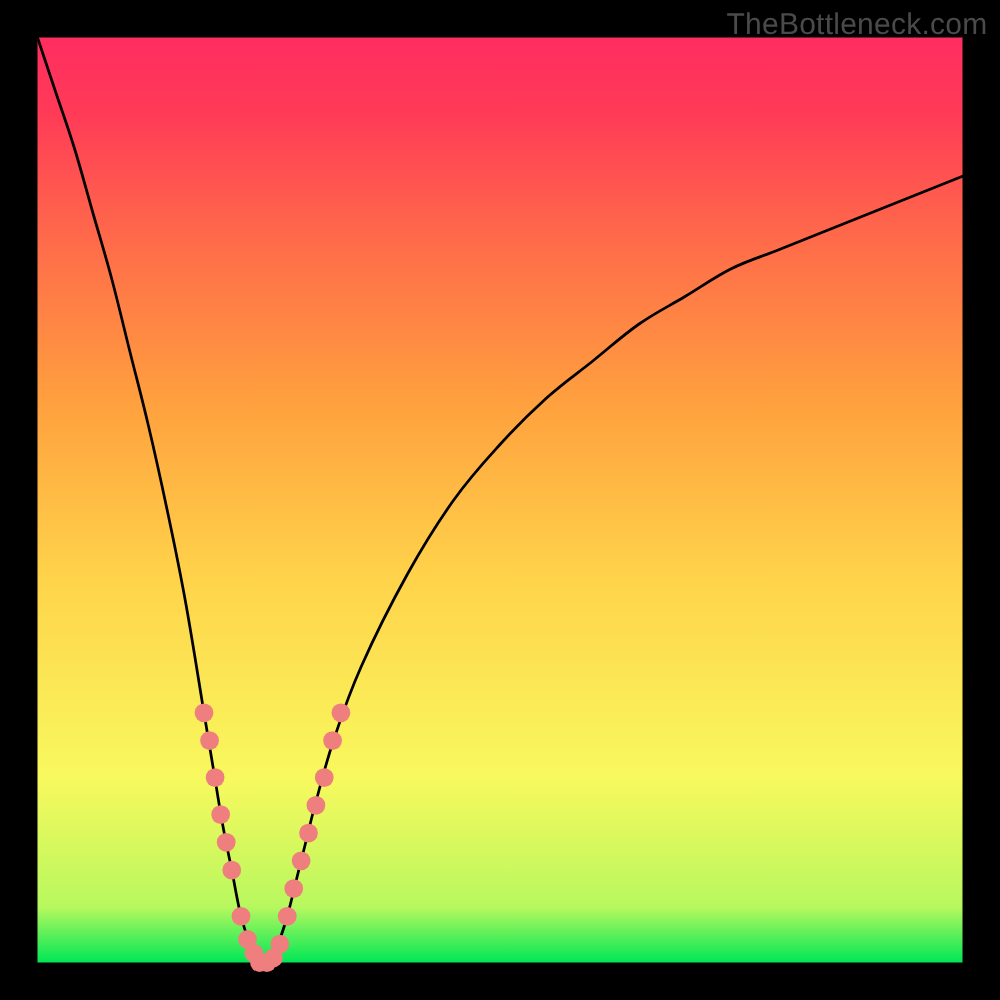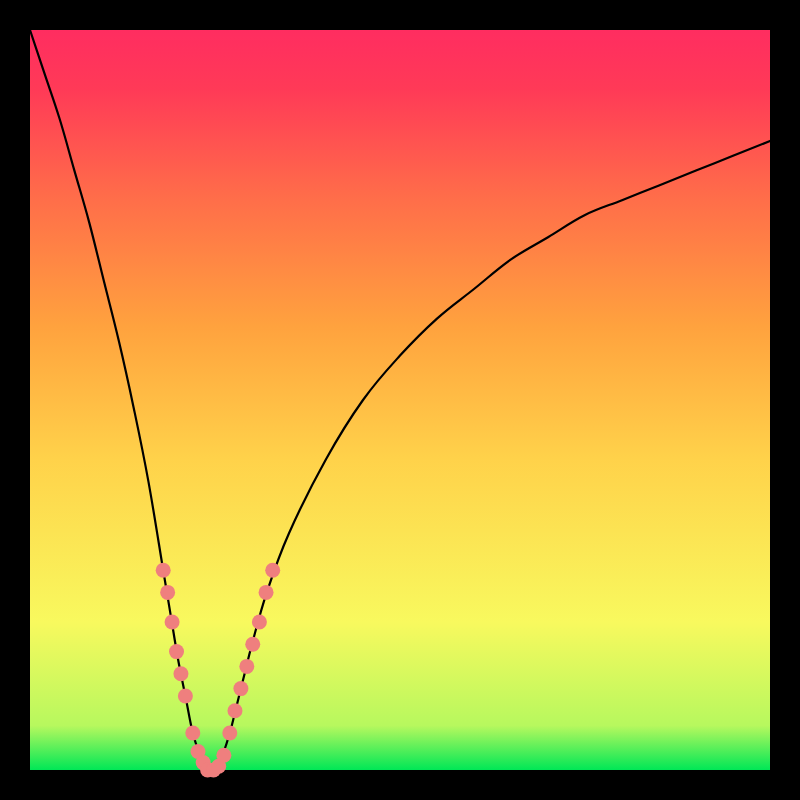--- a/index.html
+++ b/index.html
@@ -54,20 +54,21 @@
     top: 0;
     width: 740px;
     height: 740px;
     overflow: visible;
   }
 </style>
 </head>
 <body>
 
 <div class="frame">
+  <div class="watermark">TheBottleneck.com</div>
 
   <div class="plot-area">
     <svg class="curve" viewBox="0 0 740 740">
       <path id="curve-path" fill="none" stroke-width="2.2" stroke-linecap="round" stroke="#000000" d="M 0.00 0.00 C 2.71 8.14, 9.37 28.12, 14.80 44.40 C 20.23 60.68, 24.17 71.16, 29.60 88.80 C 35.03 106.44, 38.97 121.61, 44.40 140.60 C 49.83 159.59, 53.77 172.05, 59.20 192.40 C 64.63 212.75, 68.57 229.89, 74.00 251.60 C 79.43 273.31, 83.37 287.74, 88.80 310.80 C 94.23 333.86, 98.17 351.62, 103.60 377.40 C 109.03 403.18, 112.97 421.55, 118.40 451.40 C 123.83 481.25, 129.13 515.78, 133.20 540.20 C 137.27 564.62, 137.89 568.32, 140.60 584.60 C 143.31 600.88, 145.29 614.08, 148.00 629.00 C 150.71 643.92, 152.69 652.43, 155.40 666.00 C 158.11 679.57, 160.09 692.15, 162.80 703.00 C 165.51 713.85, 167.49 718.42, 170.20 725.20 C 172.91 731.98, 174.89 737.29, 177.60 740.00 C 180.31 742.71, 182.29 742.71, 185.00 740.00 C 187.71 737.29, 189.69 731.98, 192.40 725.20 C 195.11 718.42, 197.09 712.50, 199.80 703.00 C 202.51 693.50, 204.49 684.25, 207.20 673.40 C 209.91 662.55, 211.89 654.65, 214.60 643.80 C 217.31 632.95, 217.93 629.12, 222.00 614.20 C 226.07 599.28, 230.02 582.75, 236.80 562.40 C 243.58 542.05, 248.15 527.62, 259.00 503.20 C 269.85 478.78, 282.43 453.62, 296.00 429.20 C 309.57 404.78, 319.43 388.99, 333.00 370.00 C 346.57 351.01, 356.43 340.52, 370.00 325.60 C 383.57 310.68, 393.43 300.81, 407.00 288.60 C 420.57 276.39, 430.43 269.85, 444.00 259.00 C 457.57 248.15, 467.43 238.90, 481.00 229.40 C 494.57 219.90, 504.43 215.34, 518.00 207.20 C 531.57 199.06, 541.43 191.78, 555.00 185.00 C 568.57 178.22, 578.43 175.63, 592.00 170.20 C 605.57 164.77, 615.43 160.83, 629.00 155.40 C 642.57 149.97, 652.43 146.03, 666.00 140.60 C 679.57 135.17, 689.43 131.23, 703.00 125.80 C 716.57 120.37, 733.22 113.71, 740.00 111.00"></path>
       <g id="markers">
           <circle cx="133.20" cy="540.20" r="7.5" fill="#ef7f7e" stroke="#ef7f7e" stroke-width="0"></circle>
           <circle cx="137.64" cy="562.40" r="7.5" fill="#ef7f7e" stroke="#ef7f7e" stroke-width="0"></circle>
           <circle cx="142.08" cy="592.00" r="7.5" fill="#ef7f7e" stroke="#ef7f7e" stroke-width="0"></circle>
           <circle cx="146.52" cy="621.60" r="7.5" fill="#ef7f7e" stroke="#ef7f7e" stroke-width="0"></circle>
           <circle cx="150.96" cy="643.80" r="7.5" fill="#ef7f7e" stroke="#ef7f7e" stroke-width="0"></circle>

